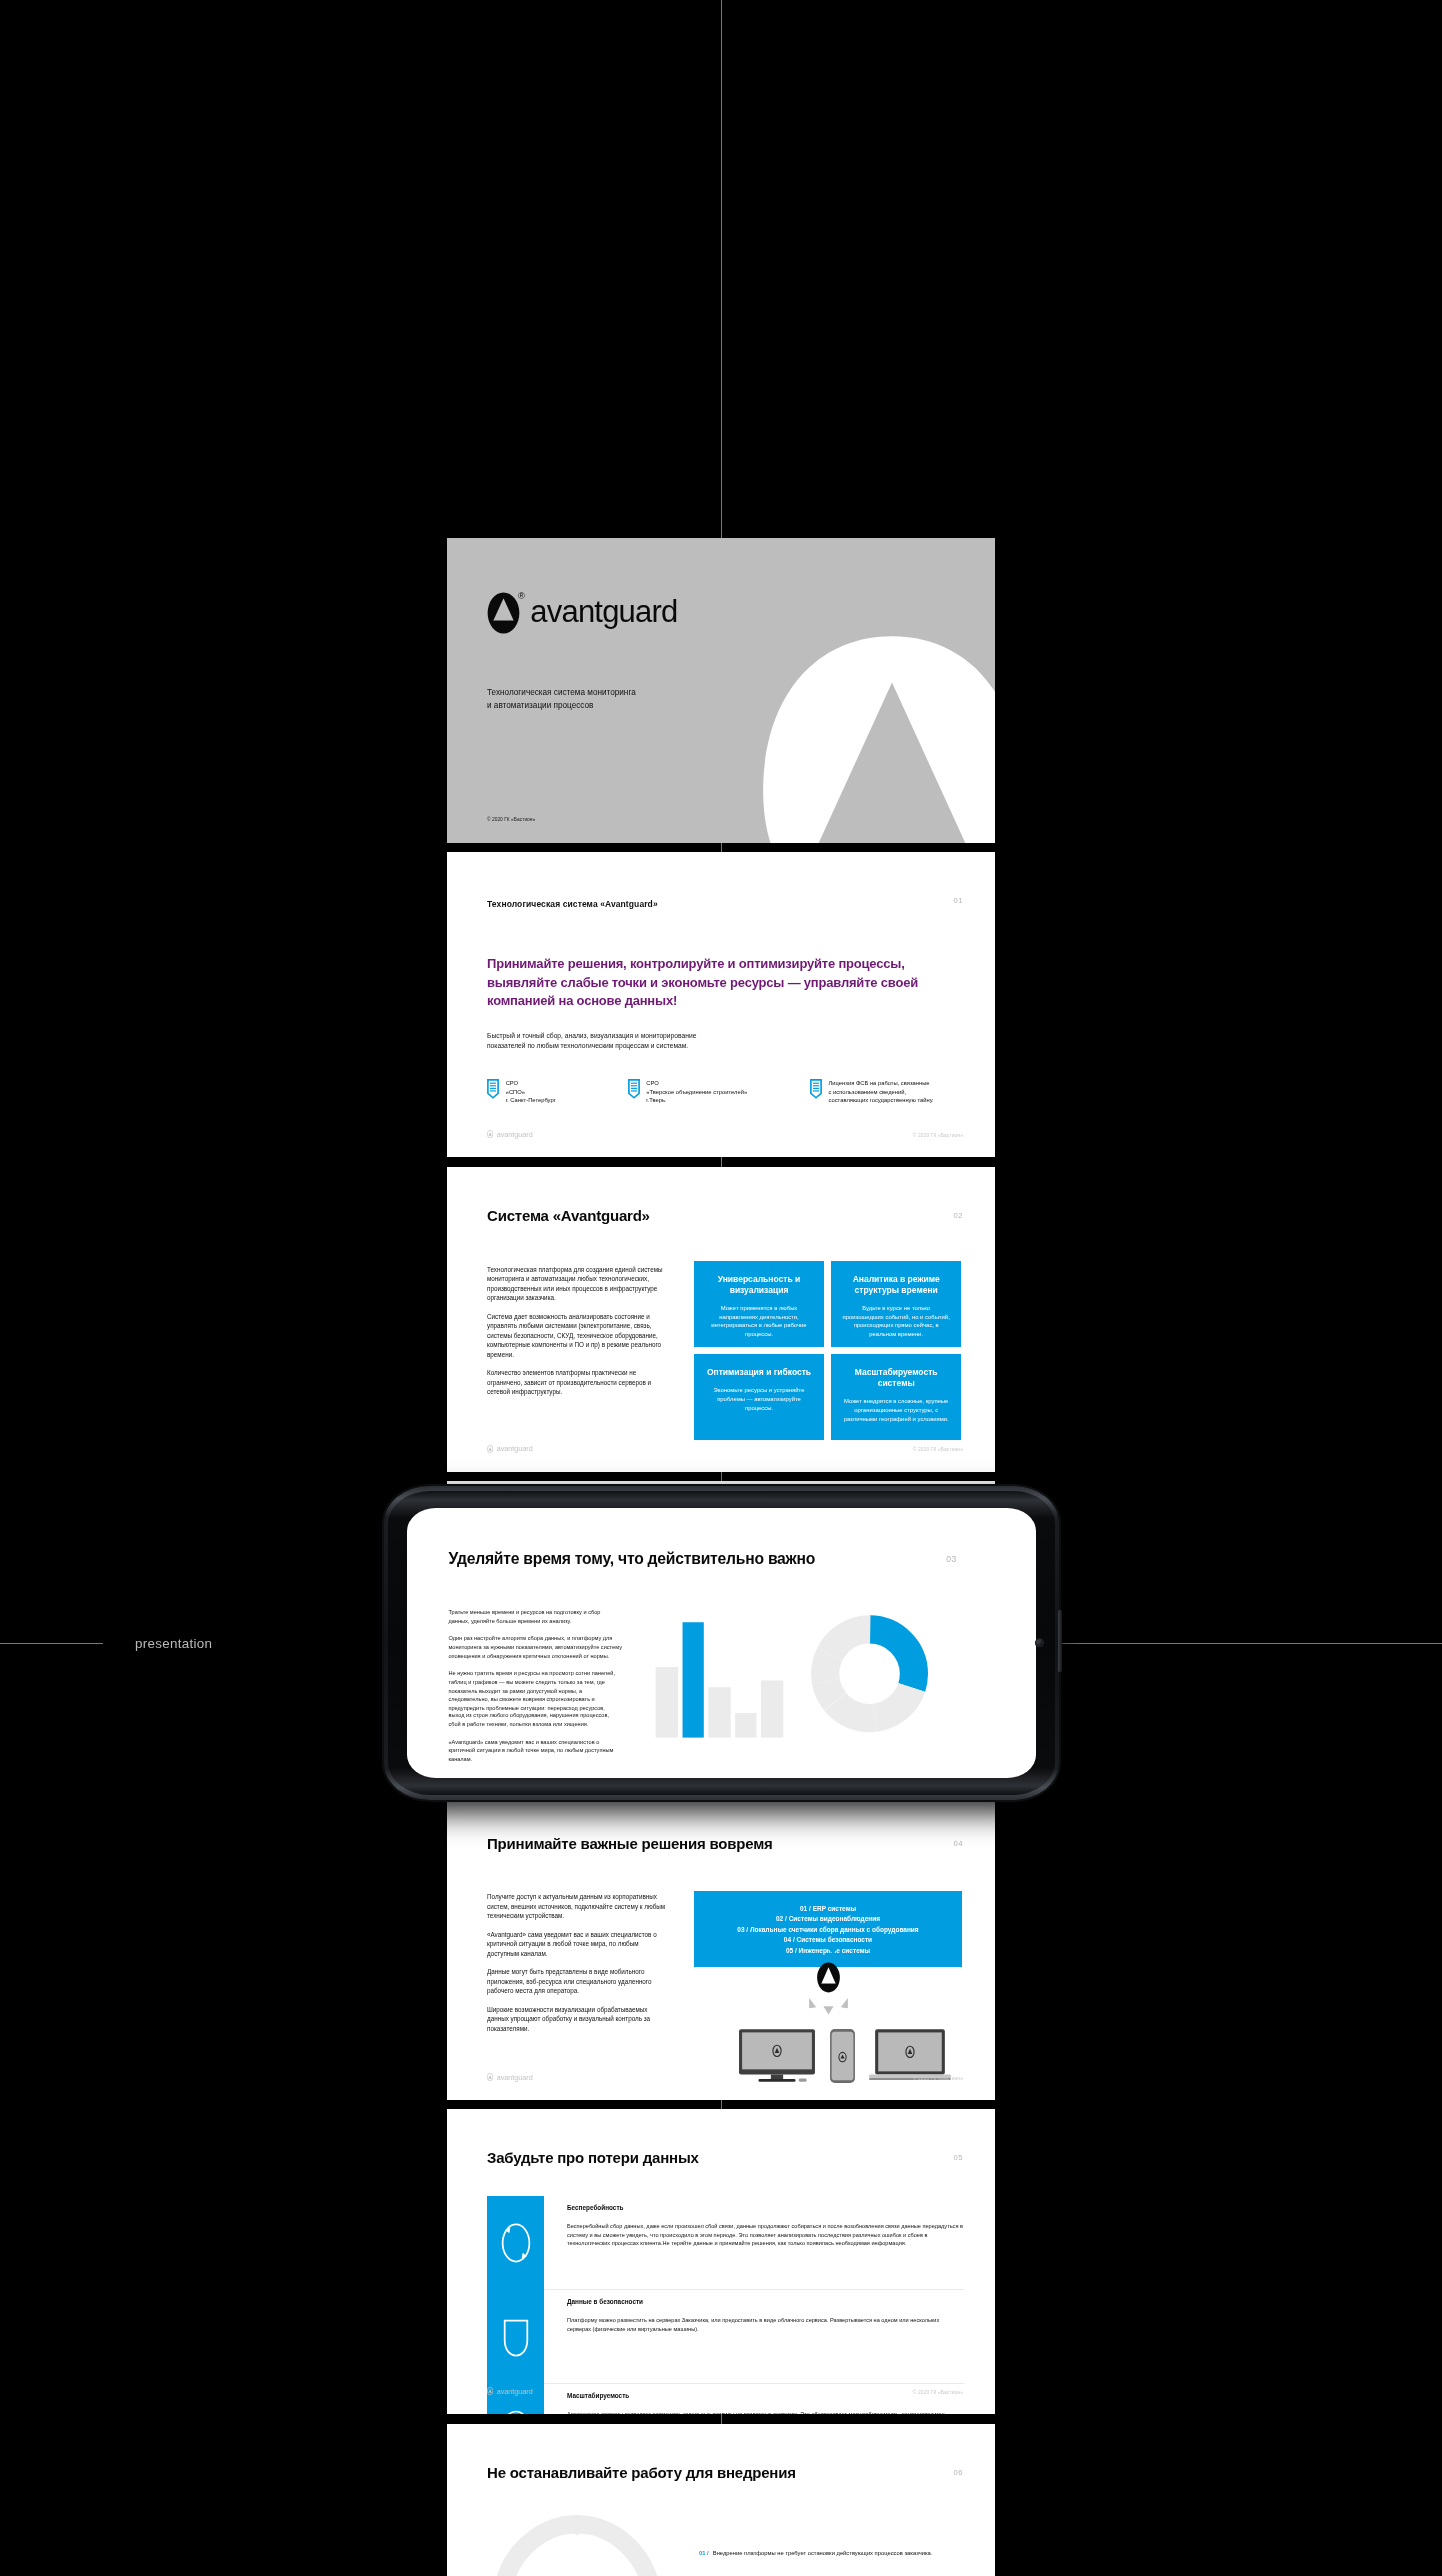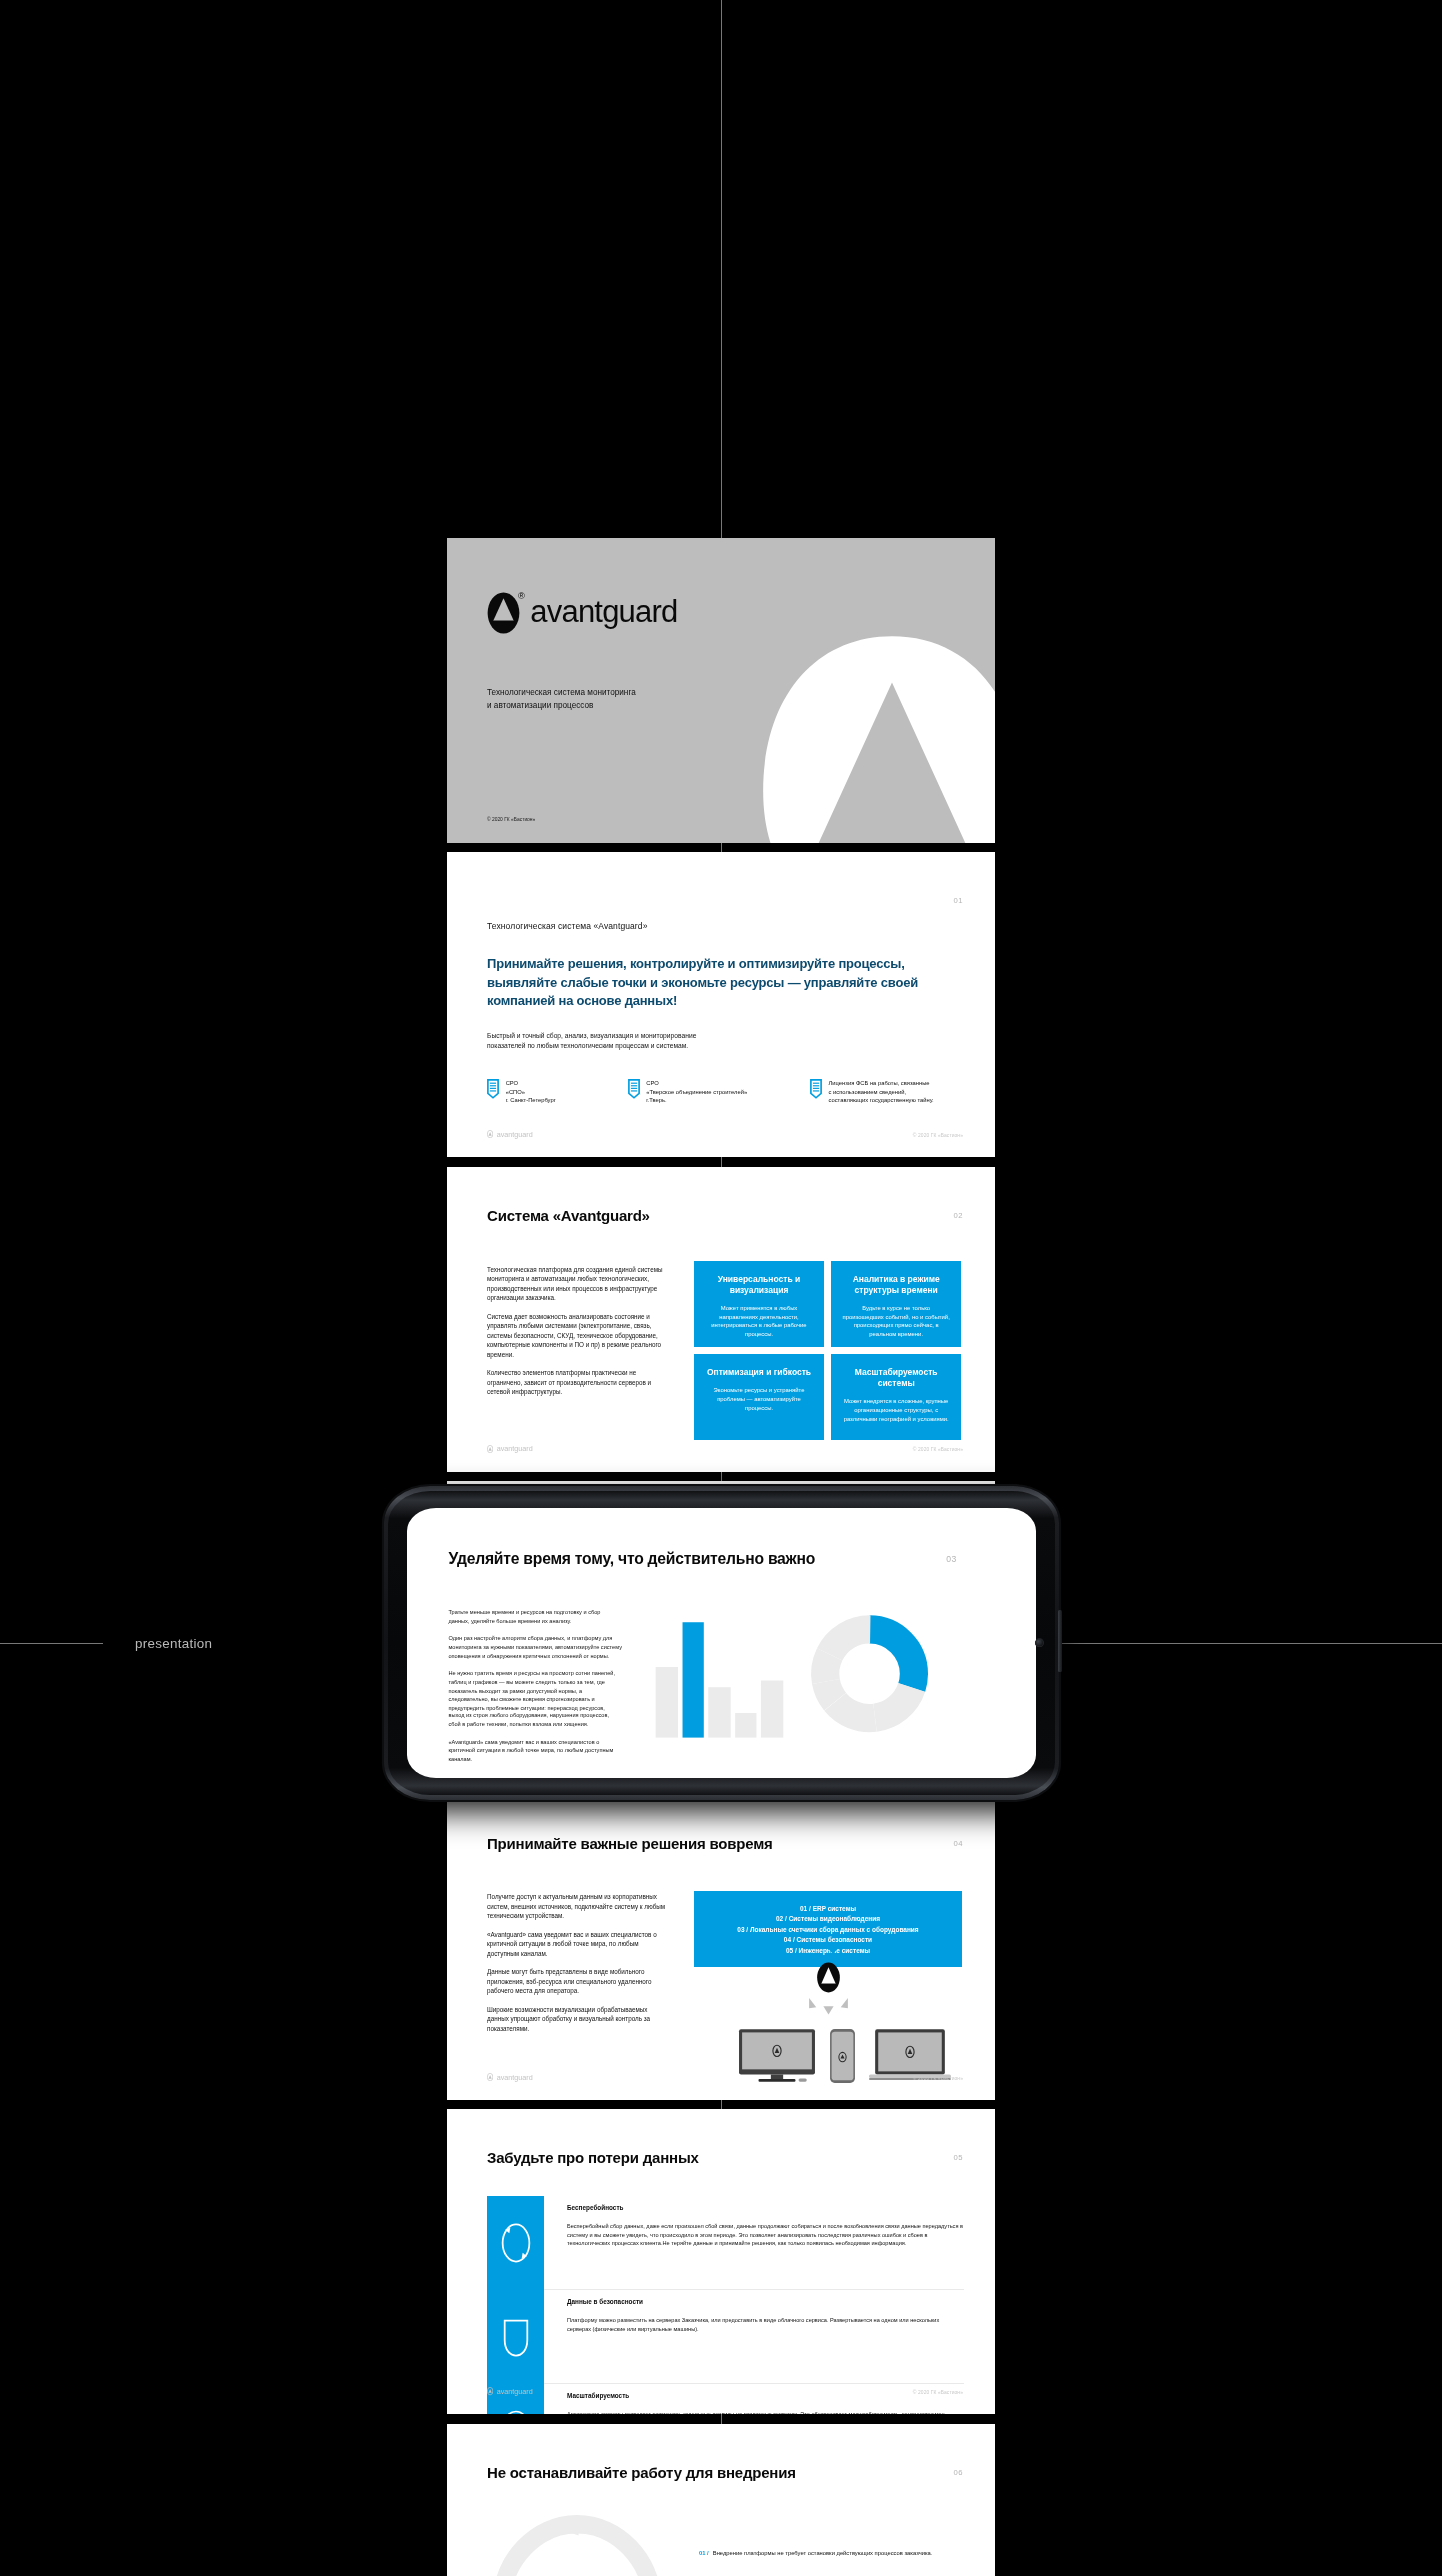--- a/index.html
+++ b/index.html
@@ -13,21 +13,21 @@
                font-family:"Liberation Sans",sans-serif;white-space:nowrap;}
 
   
   .deck{position:absolute;left:447px;top:538px;width:548px;}
   .slide{position:relative;width:548px;height:305px;background:#fff;
          margin-bottom:9.3px;overflow:hidden;}
   .slide.gray{background:#bdbdbd;}
 
   
   .eyebrow{position:absolute;left:40px;top:47px;font-size:8.5px;color:#111;
-           letter-spacing:0.1px;font-weight:400;margin-top:22px;}
+           letter-spacing:0.1px;font-weight:700;}
   .h1{position:absolute;left:40px;top:40px;font-size:15px;color:#0a0a0a;font-weight:700;
       letter-spacing:-0.2px;}
   .h1.sm{font-size:14px;}
   .pnum{position:absolute;right:32px;top:44px;font-size:7.7px;color:#b5b5b5;
         letter-spacing:0.5px;}
 
   
   .foot-l{position:absolute;left:40px;bottom:18.5px;font-size:7.2px;color:#c3c3c3;
           display:flex;align-items:center;gap:3.6px;}
   .foot-r{position:absolute;right:32px;bottom:19.6px;font-size:4.9px;color:#c8c8c8;
@@ -40,21 +40,21 @@
   .cover-word{font-size:31px;font-weight:400;color:#0a0a0a;letter-spacing:-0.8px;
               line-height:.92;margin-top:6.2px;}
   .reg{position:absolute;left:31px;top:-1px;font-size:9.3px;color:#0a0a0a;}
   .cover-sub{position:absolute;left:40px;top:149px;font-size:8.2px;line-height:1.55;
              color:#111;font-weight:500;}
   .cover-copy{position:absolute;left:40px;bottom:20.6px;font-size:4.9px;color:#1b1b1b;}
   .cover-A{position:absolute;right:-31px;top:98px;width:268px;height:289px;}
 
   
   .lead{position:absolute;left:40px;top:103px;right:40px;font-size:13px;
-        line-height:1.42;font-weight:700;color:#0c4a6e;letter-spacing:-0.2px;}
+        line-height:1.42;font-weight:700;color:#701a75;letter-spacing:-0.2px;}
   .sublead{position:absolute;left:40px;top:179px;font-size:6.7px;line-height:1.5;
            color:#141414;font-weight:500;}
   .certs{position:absolute;left:40px;top:227px;right:31px;display:flex;gap:0;}
   .cert{display:flex;gap:6.7px;align-items:flex-start;}
   .cert:nth-child(1){width:155px;}
   .cert:nth-child(2){width:201px;}
   .cert:nth-child(3){width:170px;}
   .cert-ic{flex:0 0 auto;width:12px;height:19.6px;}
   .cert-tx{font-size:5.8px;line-height:1.42;color:#0f0f0f;font-weight:500;}
 

